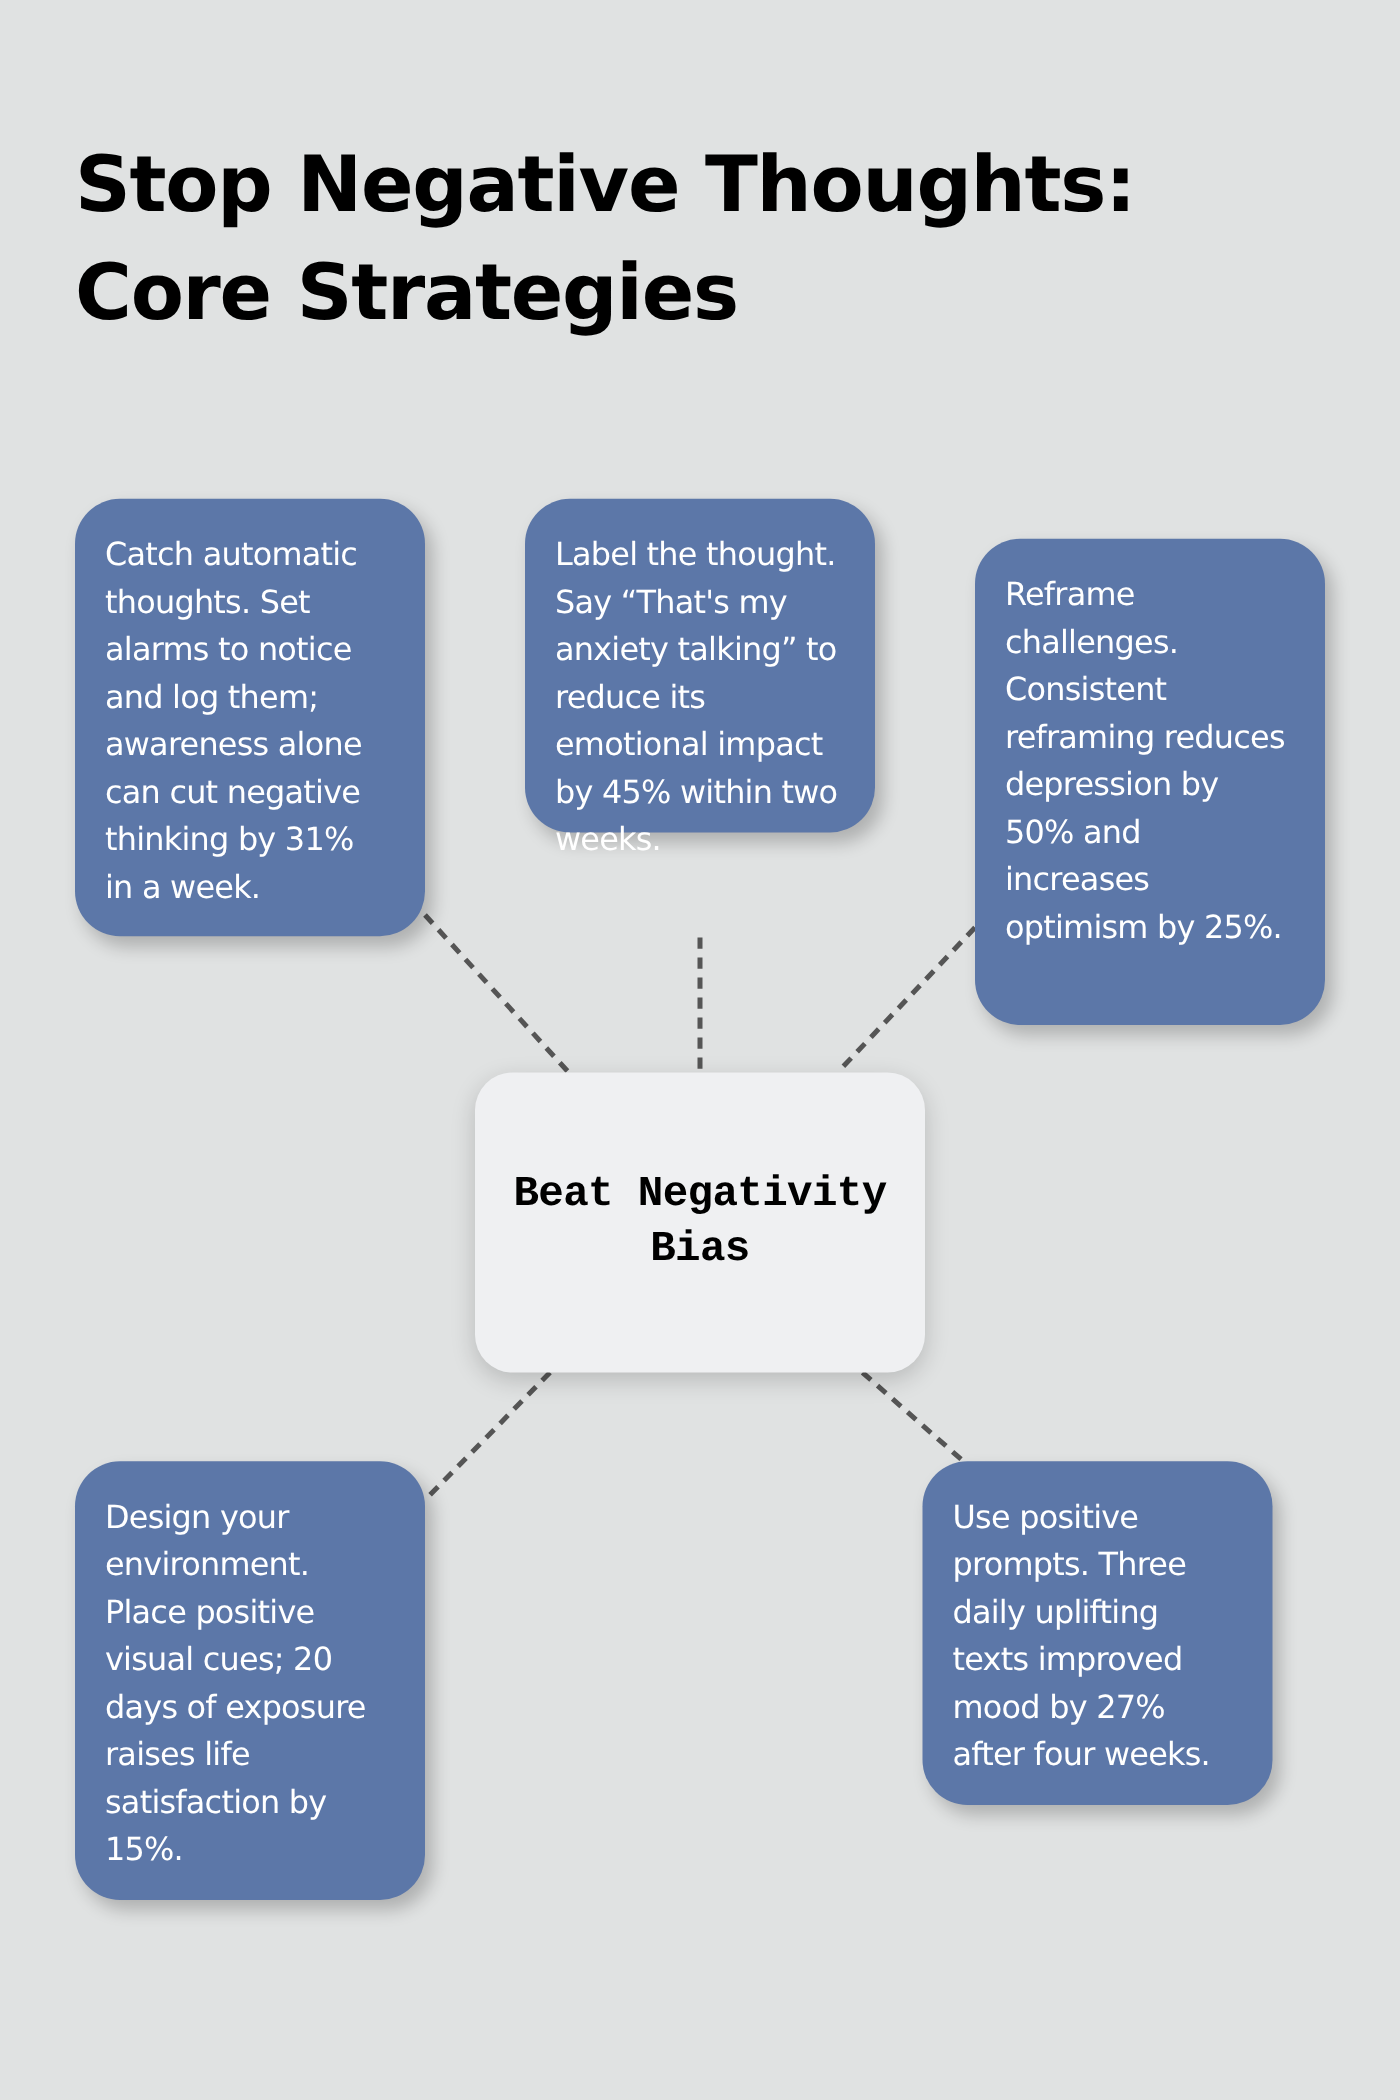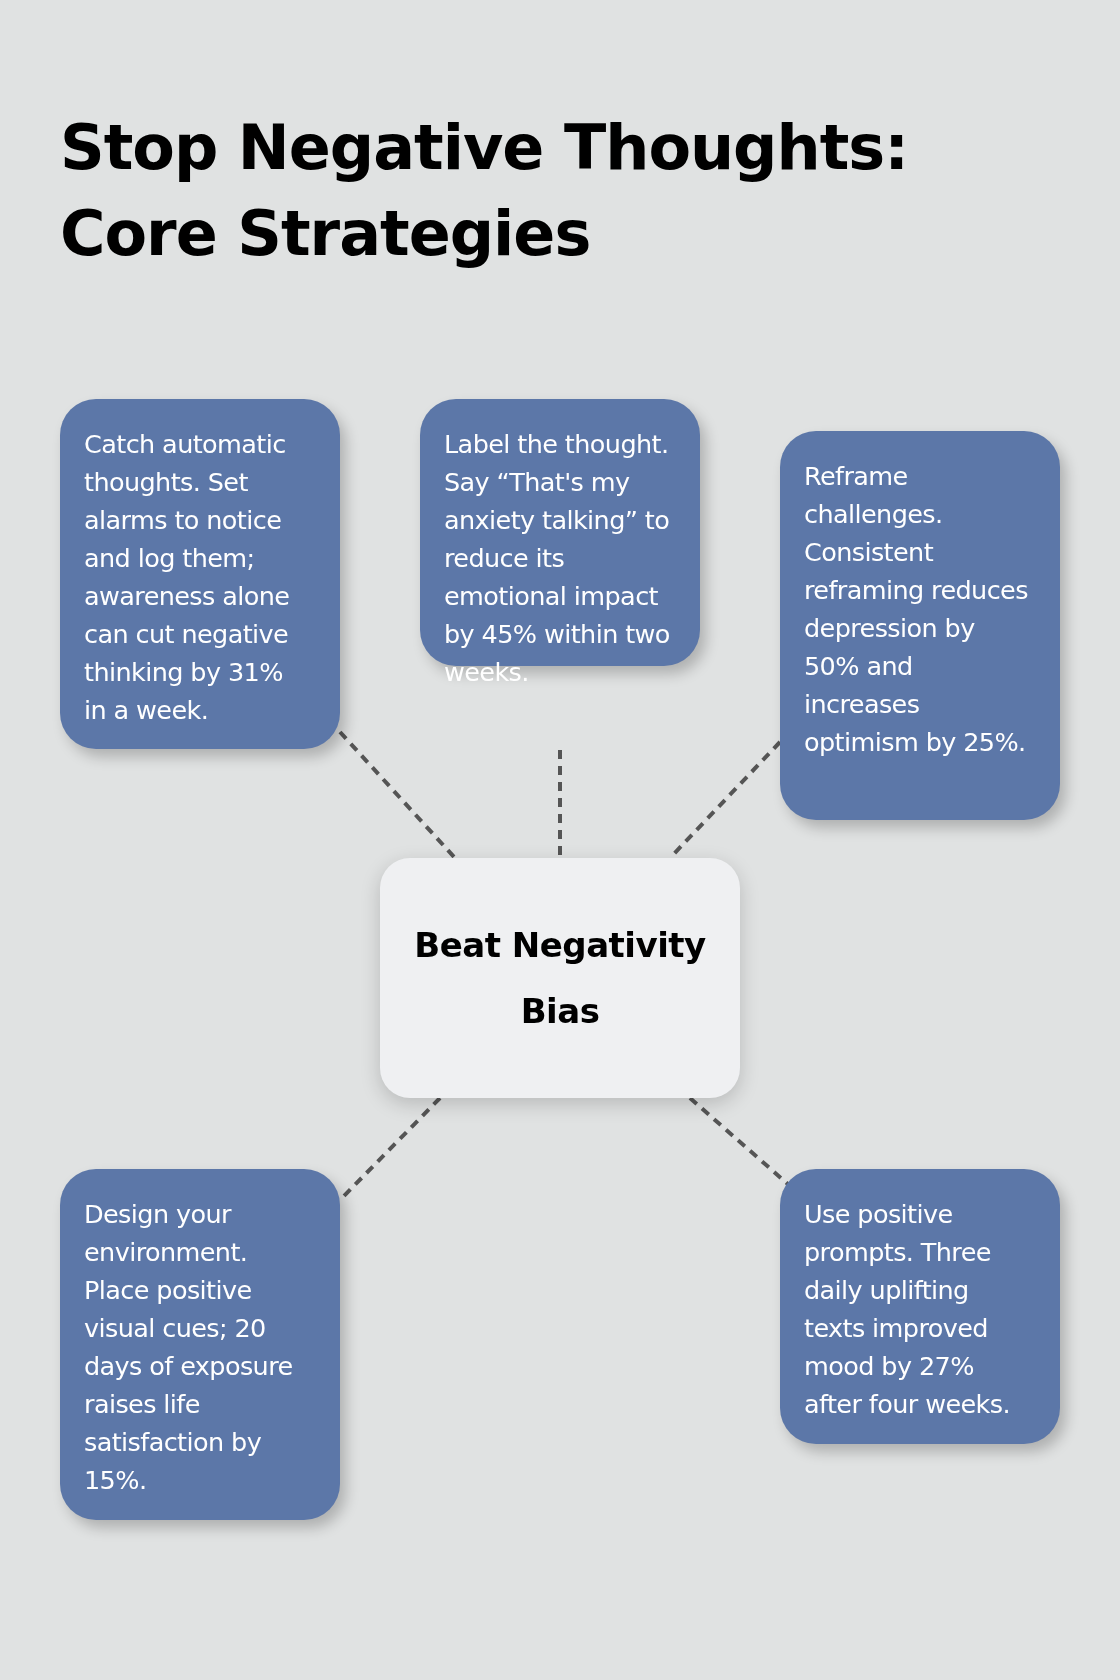--- a/index.html
+++ b/index.html
@@ -24,22 +24,22 @@
     font-family: "DejaVu Sans", sans-serif;
     letter-spacing: -0.6px;
   }
   .center {
     position: absolute; left: 380px; top: 858px; width: 360px; height: 240px;
     background: #eff0f2; border-radius: 30px;
     display: flex; align-items: center; justify-content: center; text-align: center;
     box-shadow: 0 6px 20px rgba(0,0,0,0.18);
   }
   .center span {
-    font-weight: bold; font-size: 34px; line-height: 66px; color: #000;
-    width: 300px; letter-spacing: -0.5px;
+    font-weight: bold; font-size: 34px; line-height: 44px; color: #000;
+    width: 300px; letter-spacing: -0.5px; font-family: Liberation Mono, monospace;
   }
 </style>
 </head>
 <body>
 
 <div class="title">Stop Negative Thoughts: Core Strategies</div>
 
 <svg class="connectors" viewBox="0 0 1120 1680">
   <g stroke="#555555" stroke-width="4" stroke-dasharray="9,7" fill="none">
     <line x1="340" y1="732" x2="455" y2="858"></line>
@@ -63,15 +63,15 @@
 </div>
 
 <div class="center">
   <span>Beat Negativity Bias</span>
 </div>
 
 <div class="card" style="left:60px; top:1169px; height:351px;">
   <span>Design your environment. Place positive visual cues; 20 days of exposure raises life satisfaction by 15%.</span>
 </div>
 
-<div class="card" style="left:780px; top:1169px; height:275px;">
+<div class="card" style="left:738px; top:1169px; height:275px;">
   <span>Use positive prompts. Three daily uplifting texts improved mood by 27% after four weeks.</span>
 </div>
 
 </body></html>

